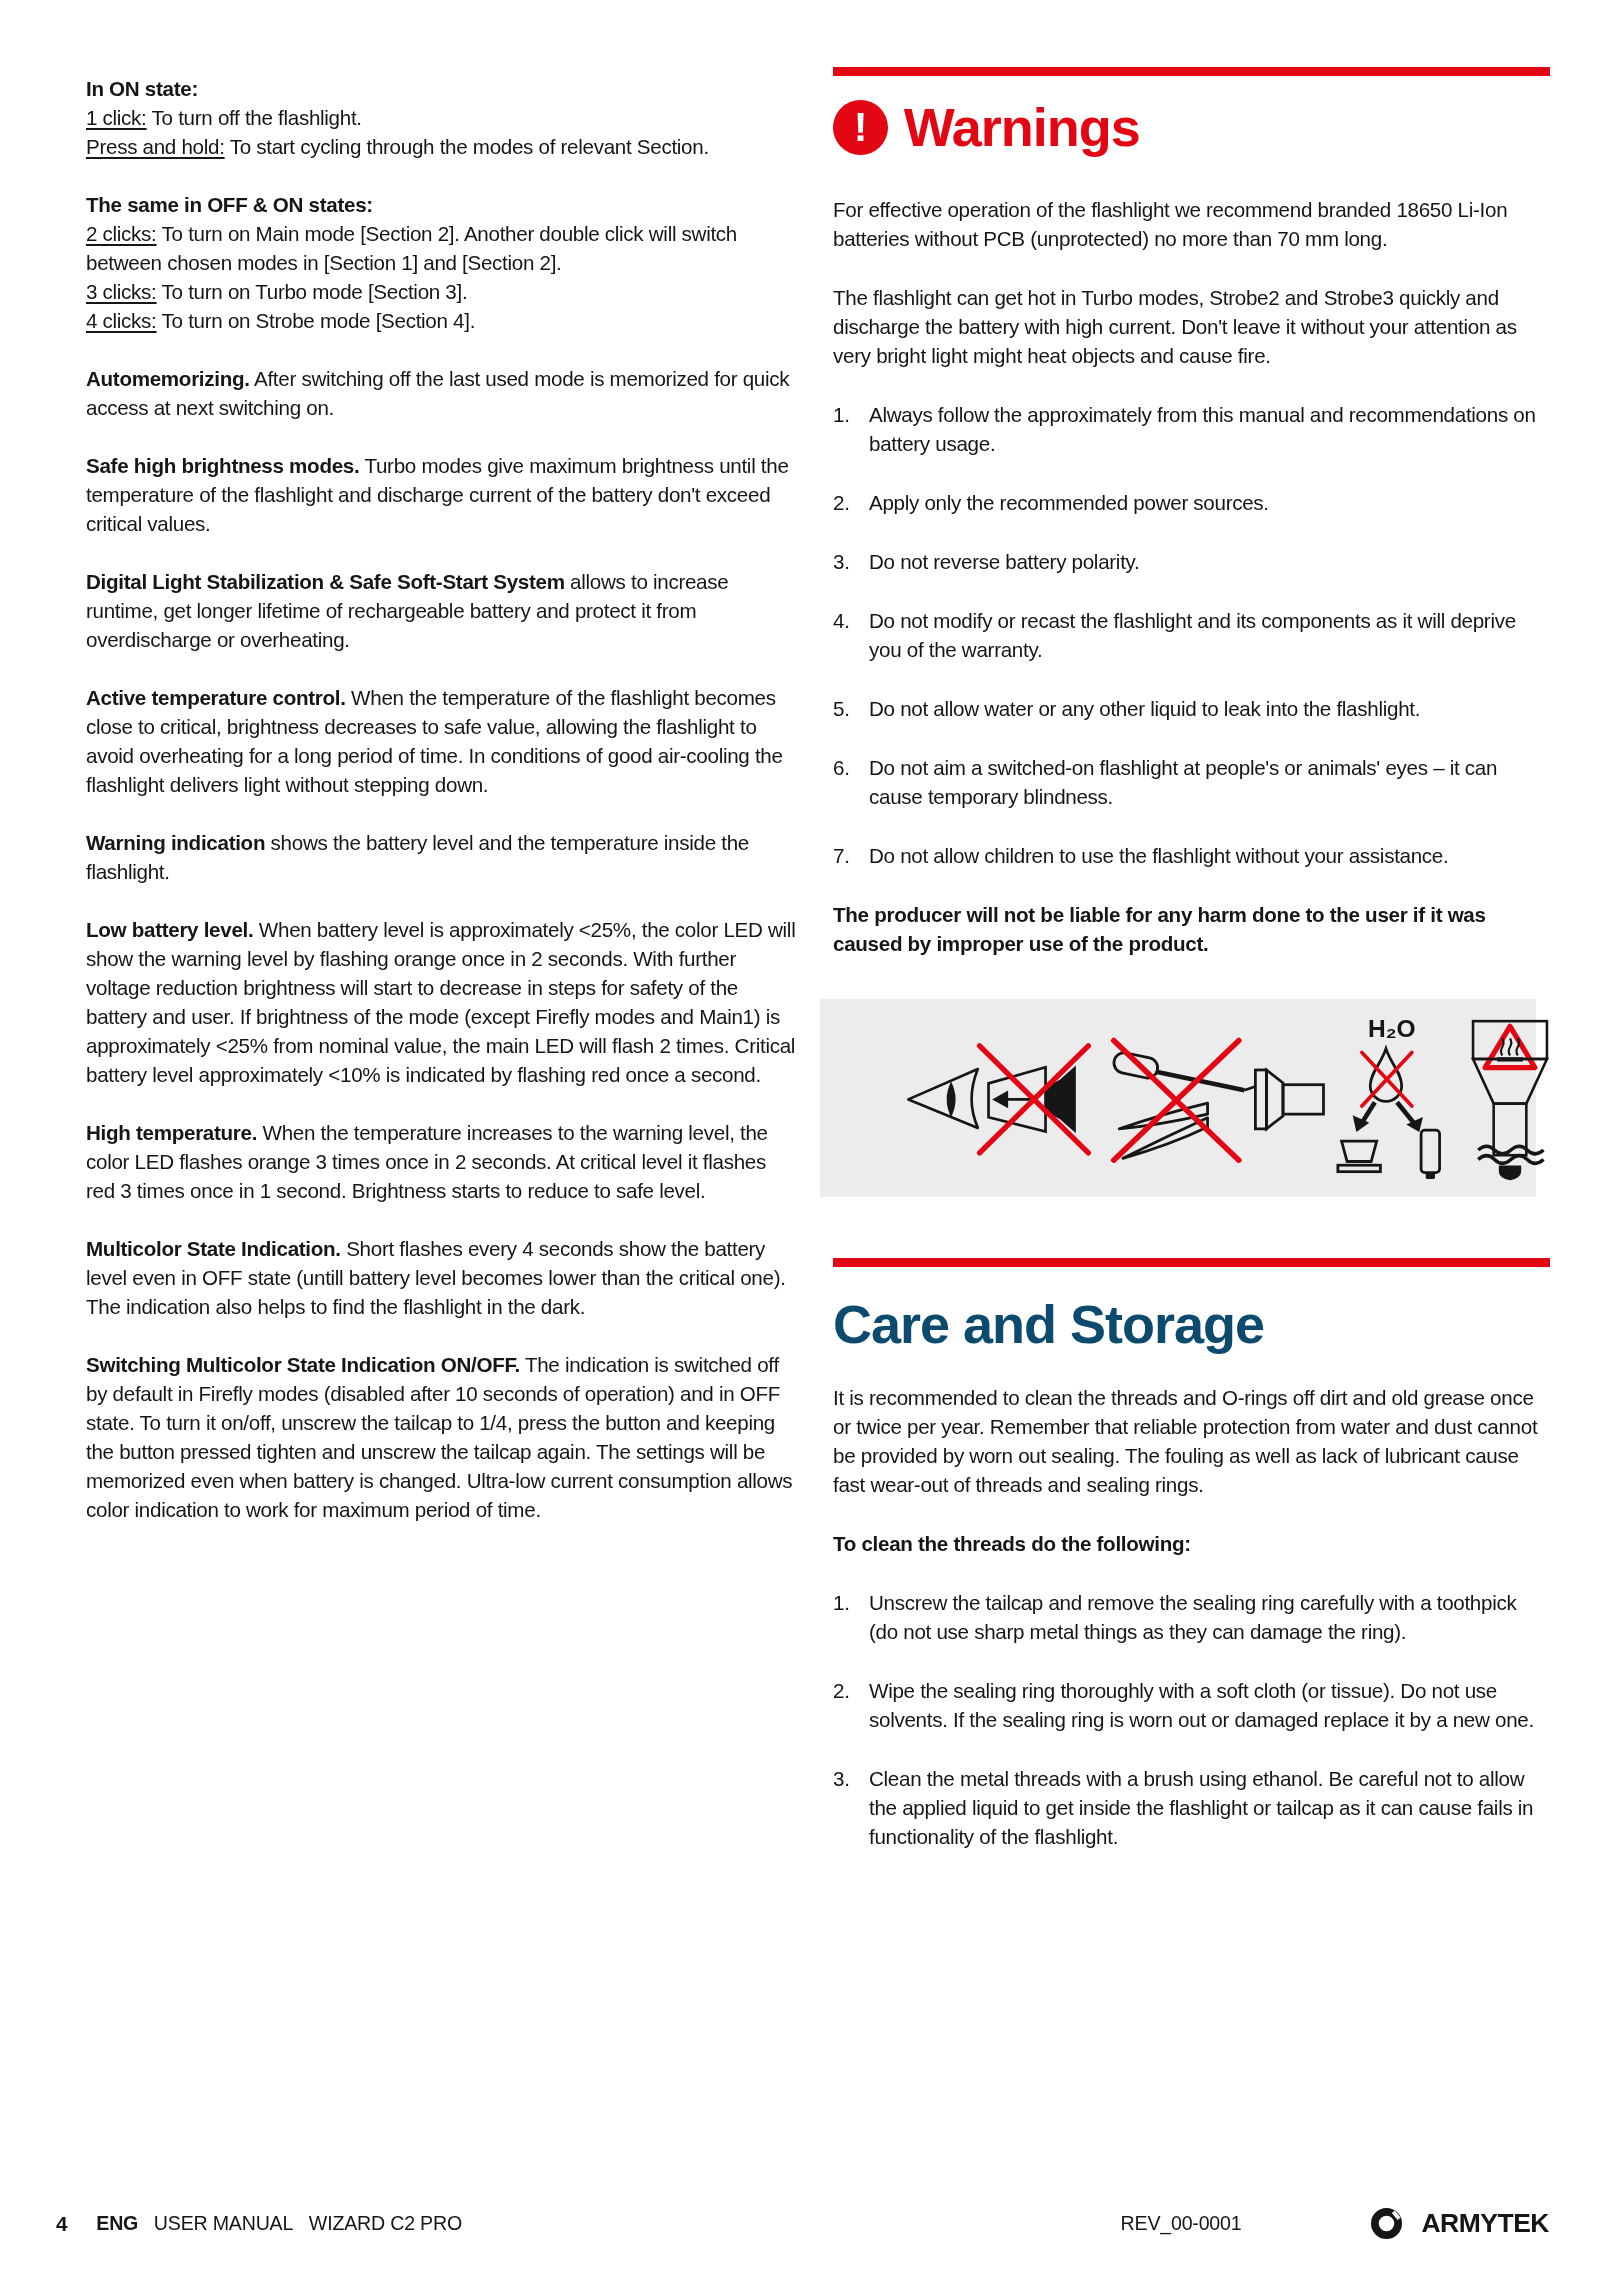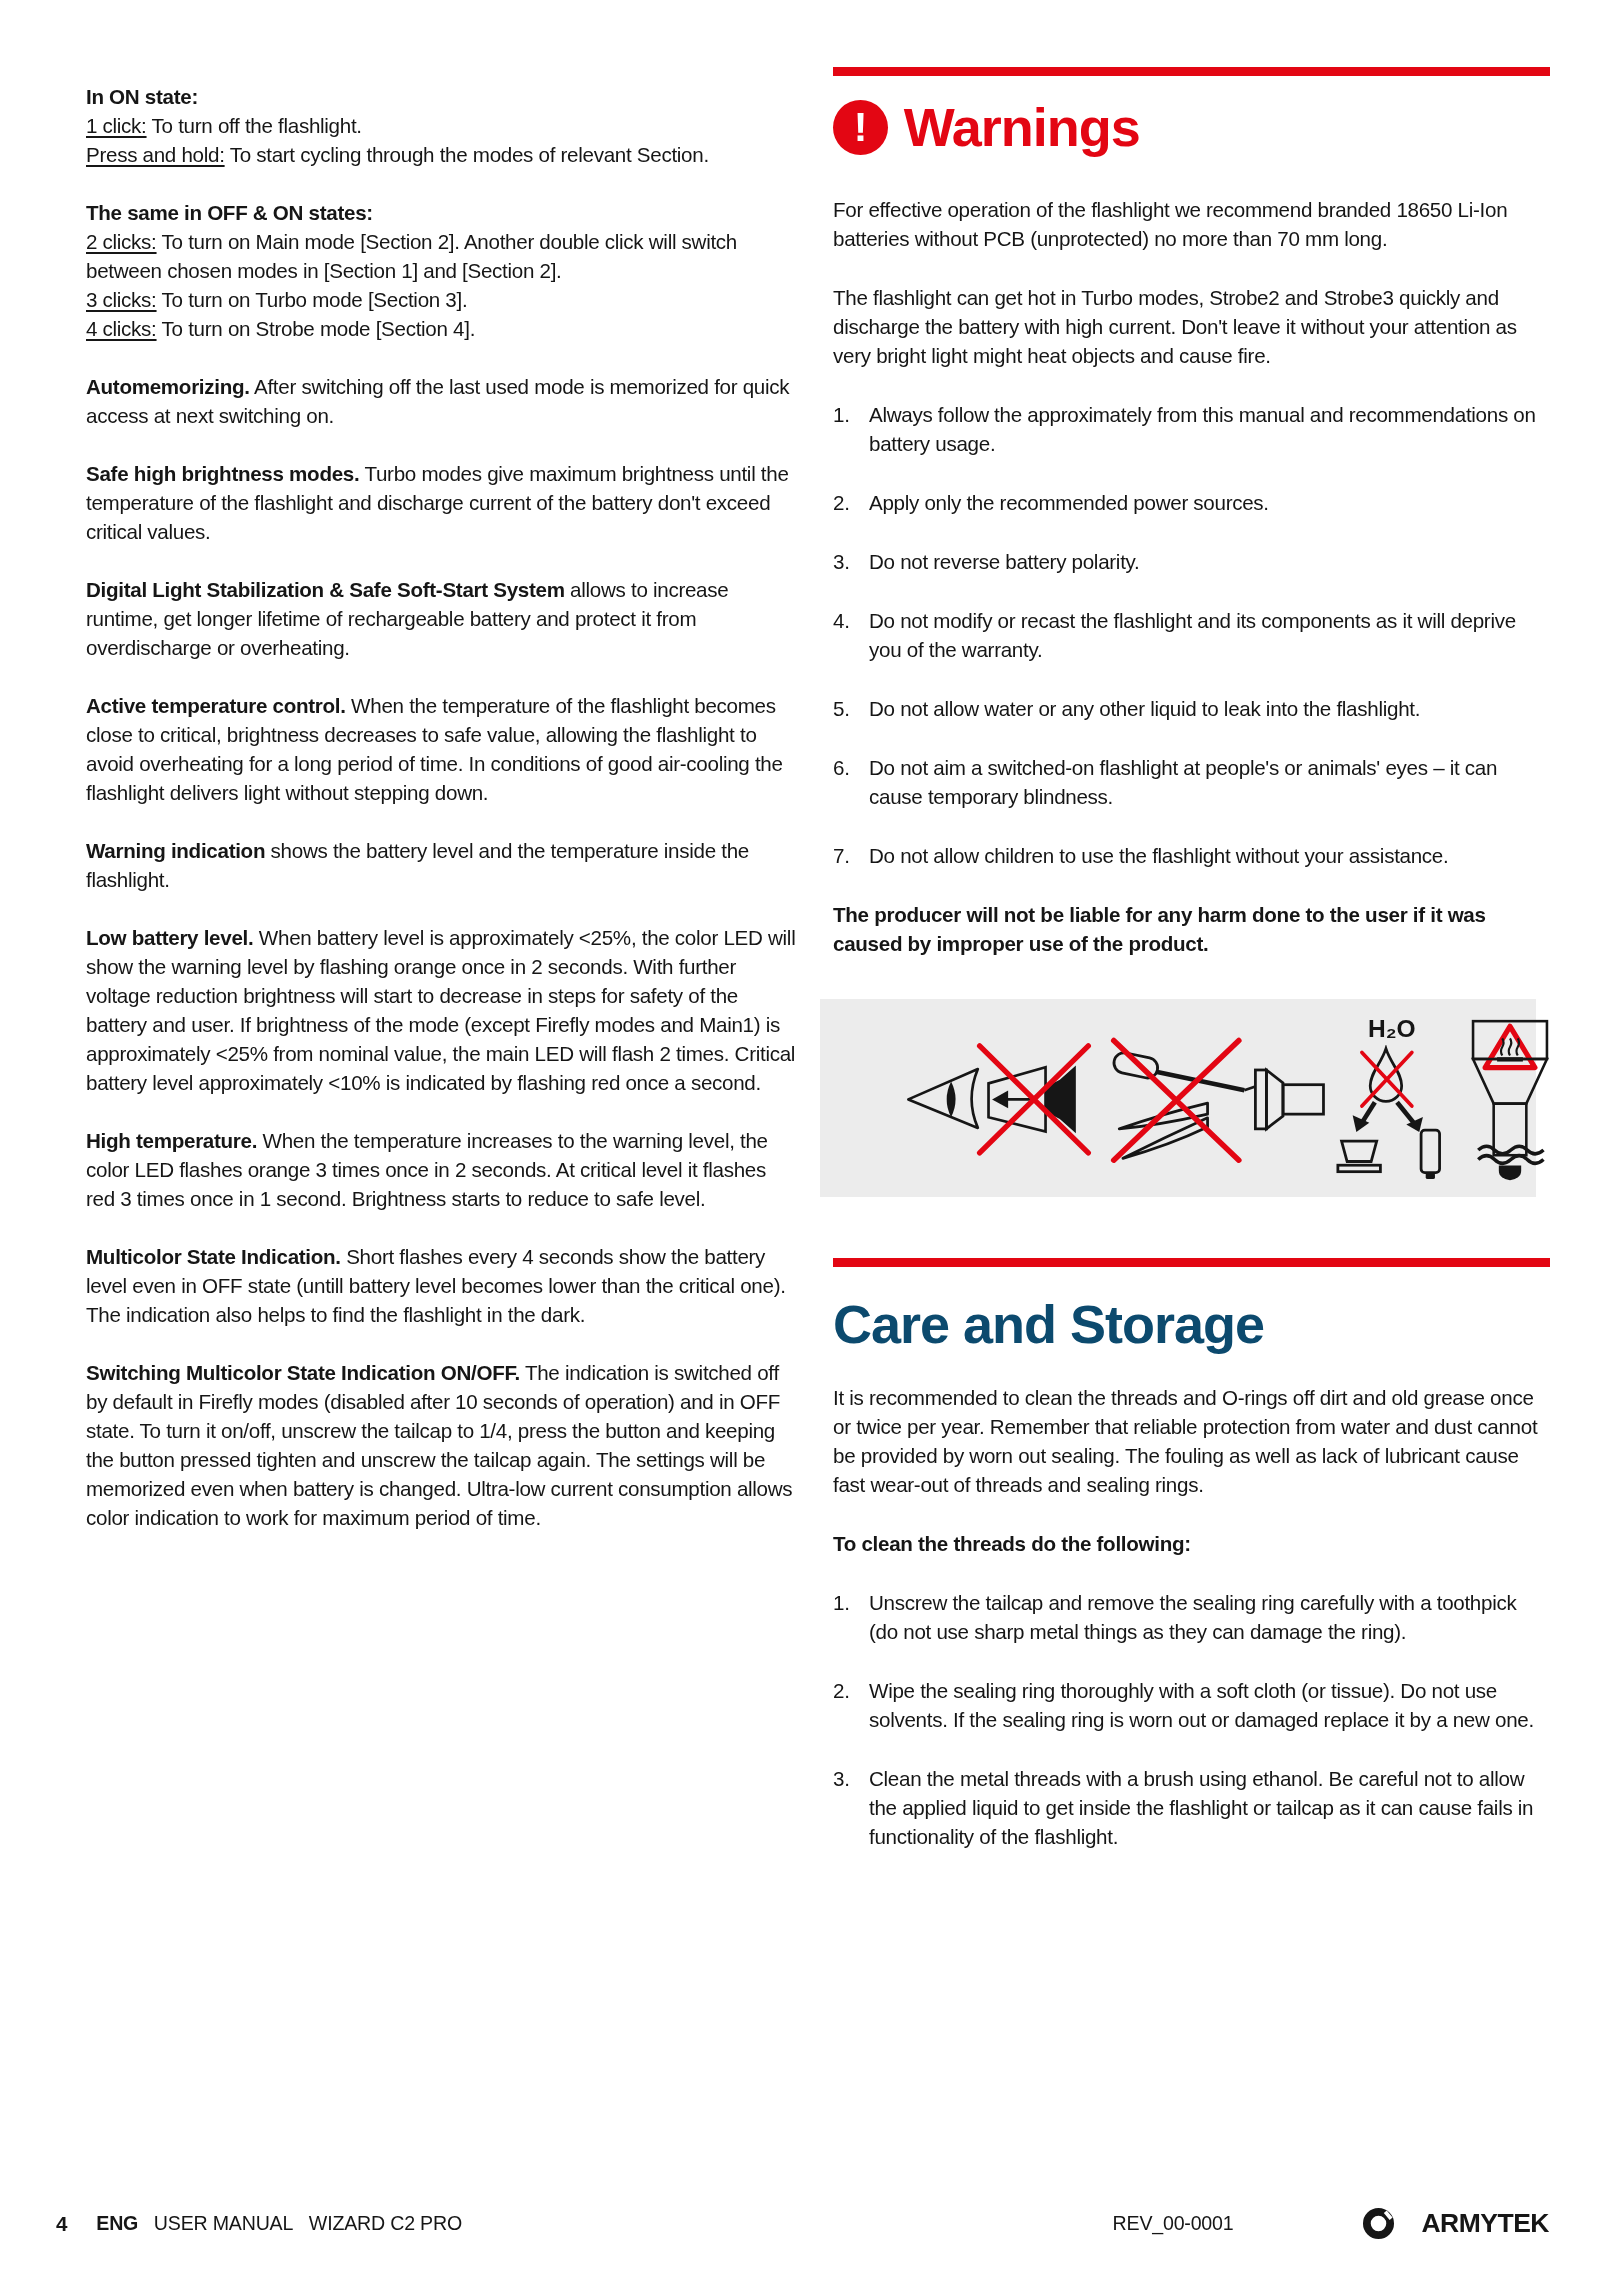--- a/index.html
+++ b/index.html
@@ -4,21 +4,21 @@
 <style>
   html,body{margin:0;padding:0;background:#ffffff;}
   body{
     width:1621px;height:2293px;position:relative;overflow:hidden;
     font-family:"Liberation Sans","DejaVu Sans",sans-serif;
     color:#161616;
     -webkit-font-smoothing:antialiased;
   }
   .page{position:absolute;inset:0;}
   .col{position:absolute;font-size:20.6px;line-height:29px;letter-spacing:-0.3px;}
-  .col-left{left:86px;top:82px;width:710px;}
+  .col-left{left:86px;top:74px;width:710px;}
   .col-right{left:833px;top:67px;width:717px;}
 
   .rule{height:8.8px;background:var(--red,#e30613);}
   .rule-care{margin-top:61px;}
 
   .block{margin-bottom:29px;}
   .subhead{font-weight:bold;}
   .para{margin:0;}
   .b-lead{font-weight:bold;}
   .u-lead{text-decoration:underline;text-underline-offset:2.9px;}
@@ -57,21 +57,21 @@
   .care-sub{font-weight:bold;margin:30px 0;}
 
   .footer{
     position:absolute;left:56px;top:2207px;width:1493px;
     display:flex;align-items:center;font-size:19.6px;letter-spacing:-0.2px;
   }
   .footer .pg{font-weight:bold;margin-right:29px;font-size:20.6px;}
   .footer .lang{font-weight:bold;margin-right:15.7px;}
   .footer .doc{margin-right:15.7px;}
   .footer .rev{margin-left:auto;}
-  .logo{display:flex;align-items:center;gap:26px;margin-left:129px;text-align:center;}
+  .logo{display:flex;align-items:center;gap:18px;margin-left:129px;text-align:center;}
   .logo-text{font-weight:bold;font-size:26.5px;letter-spacing:-0.5px;}
 </style>
 </head>
 <body>
 
 <div class="page">
 
   <div class="col col-left">
     <div>
         <div class="block">

